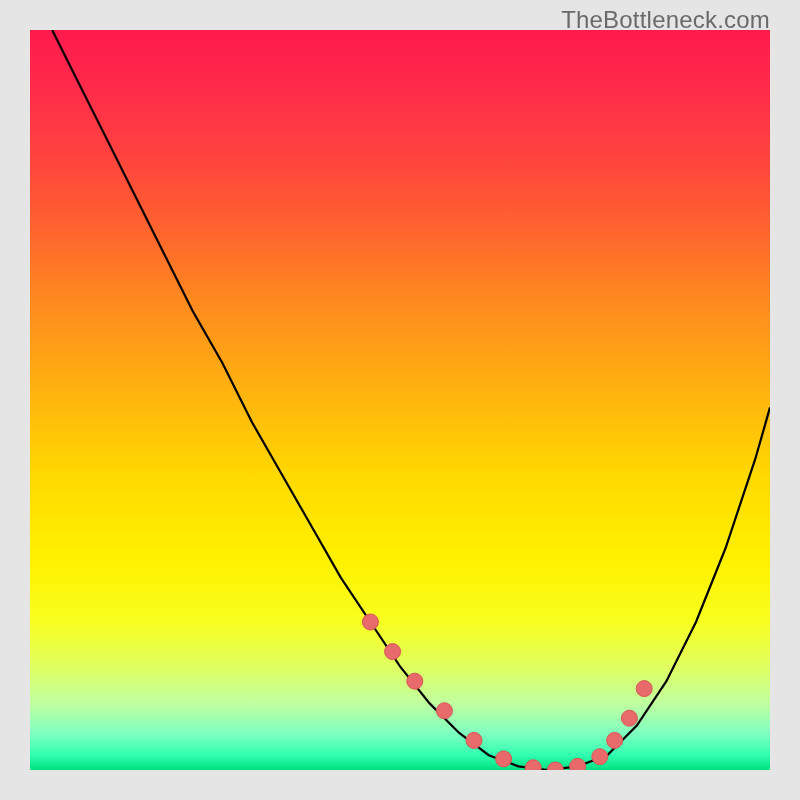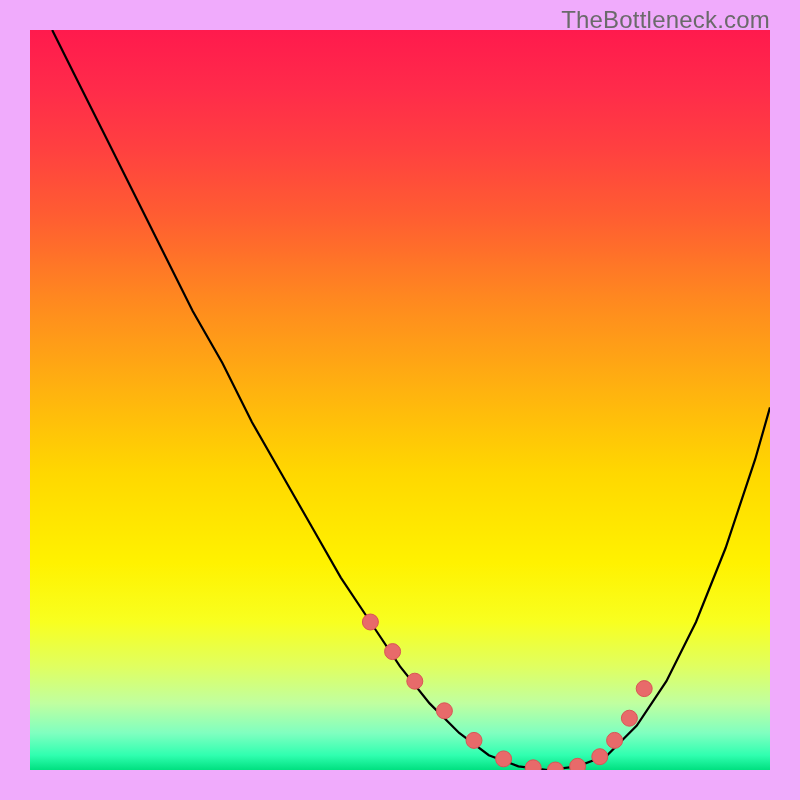--- a/index.html
+++ b/index.html
@@ -9,21 +9,21 @@
     height: 800px;
     background: #000;
     overflow: hidden;
   }
   .frame {
     position: absolute;
     left: 0;
     top: 0;
     width: 800px;
     height: 800px;
-    background: #f0abfc;
+    background: #e5e5e5;
   }
   .plot {
     position: absolute;
     left: 30px;
     top: 30px;
     width: 740px;
     height: 740px;
     background: linear-gradient(to bottom,
       #ff1a4d 0%,
       #ff2b4a 8%,

